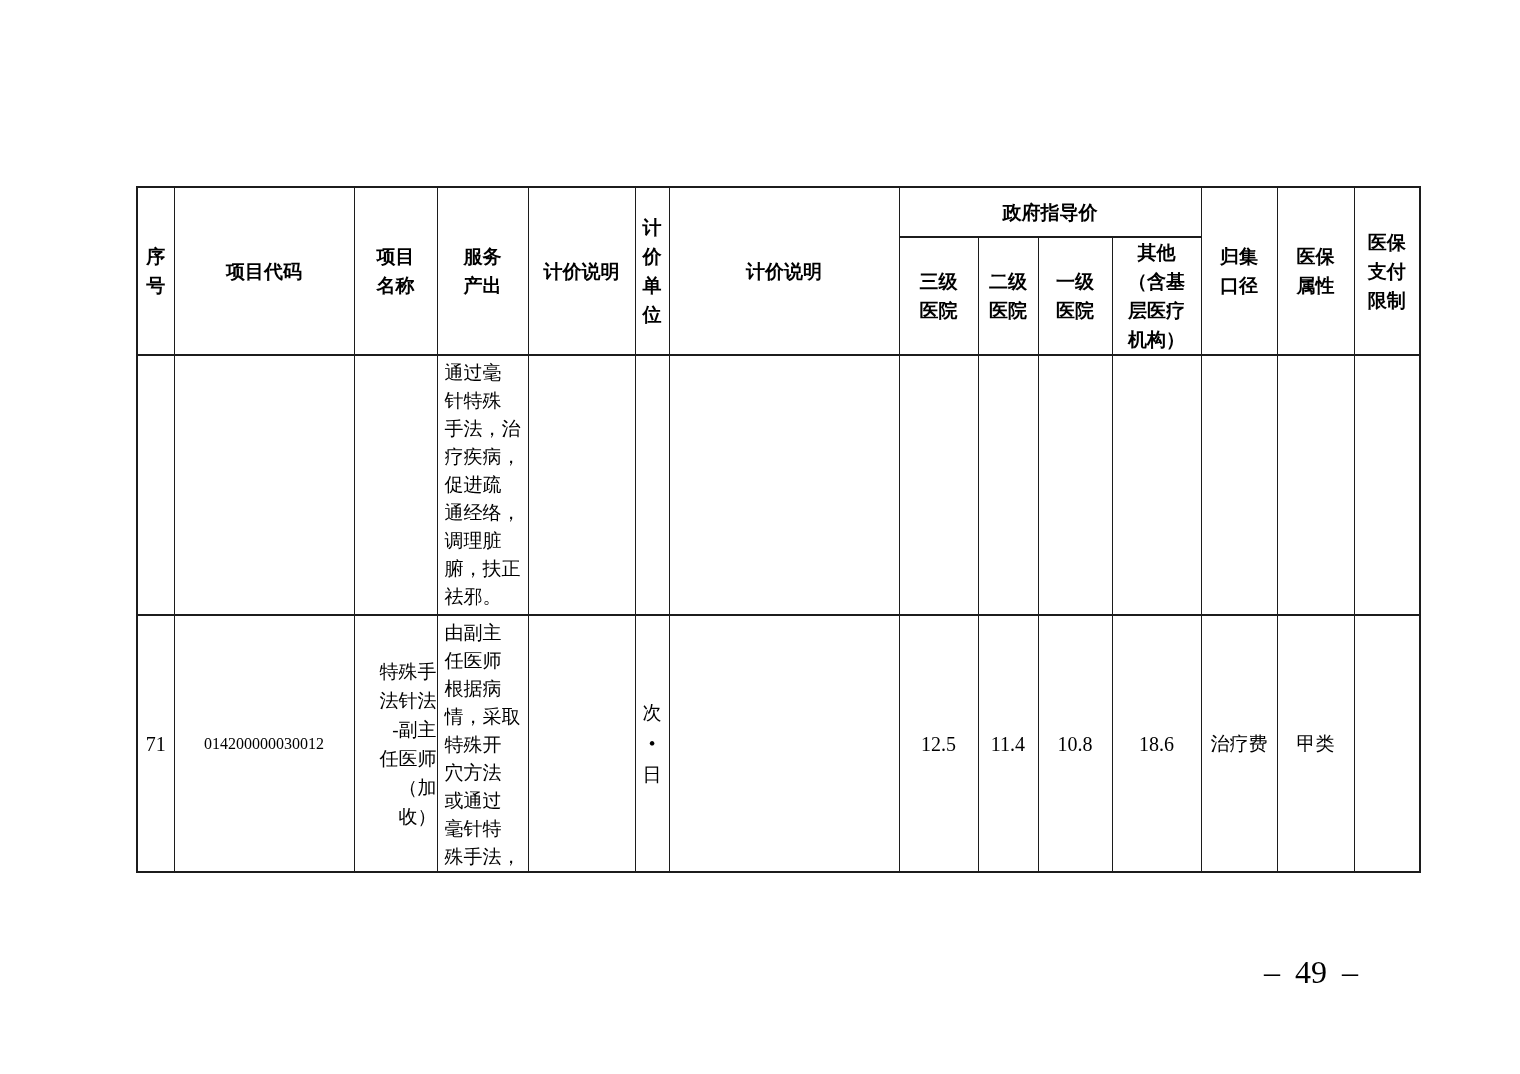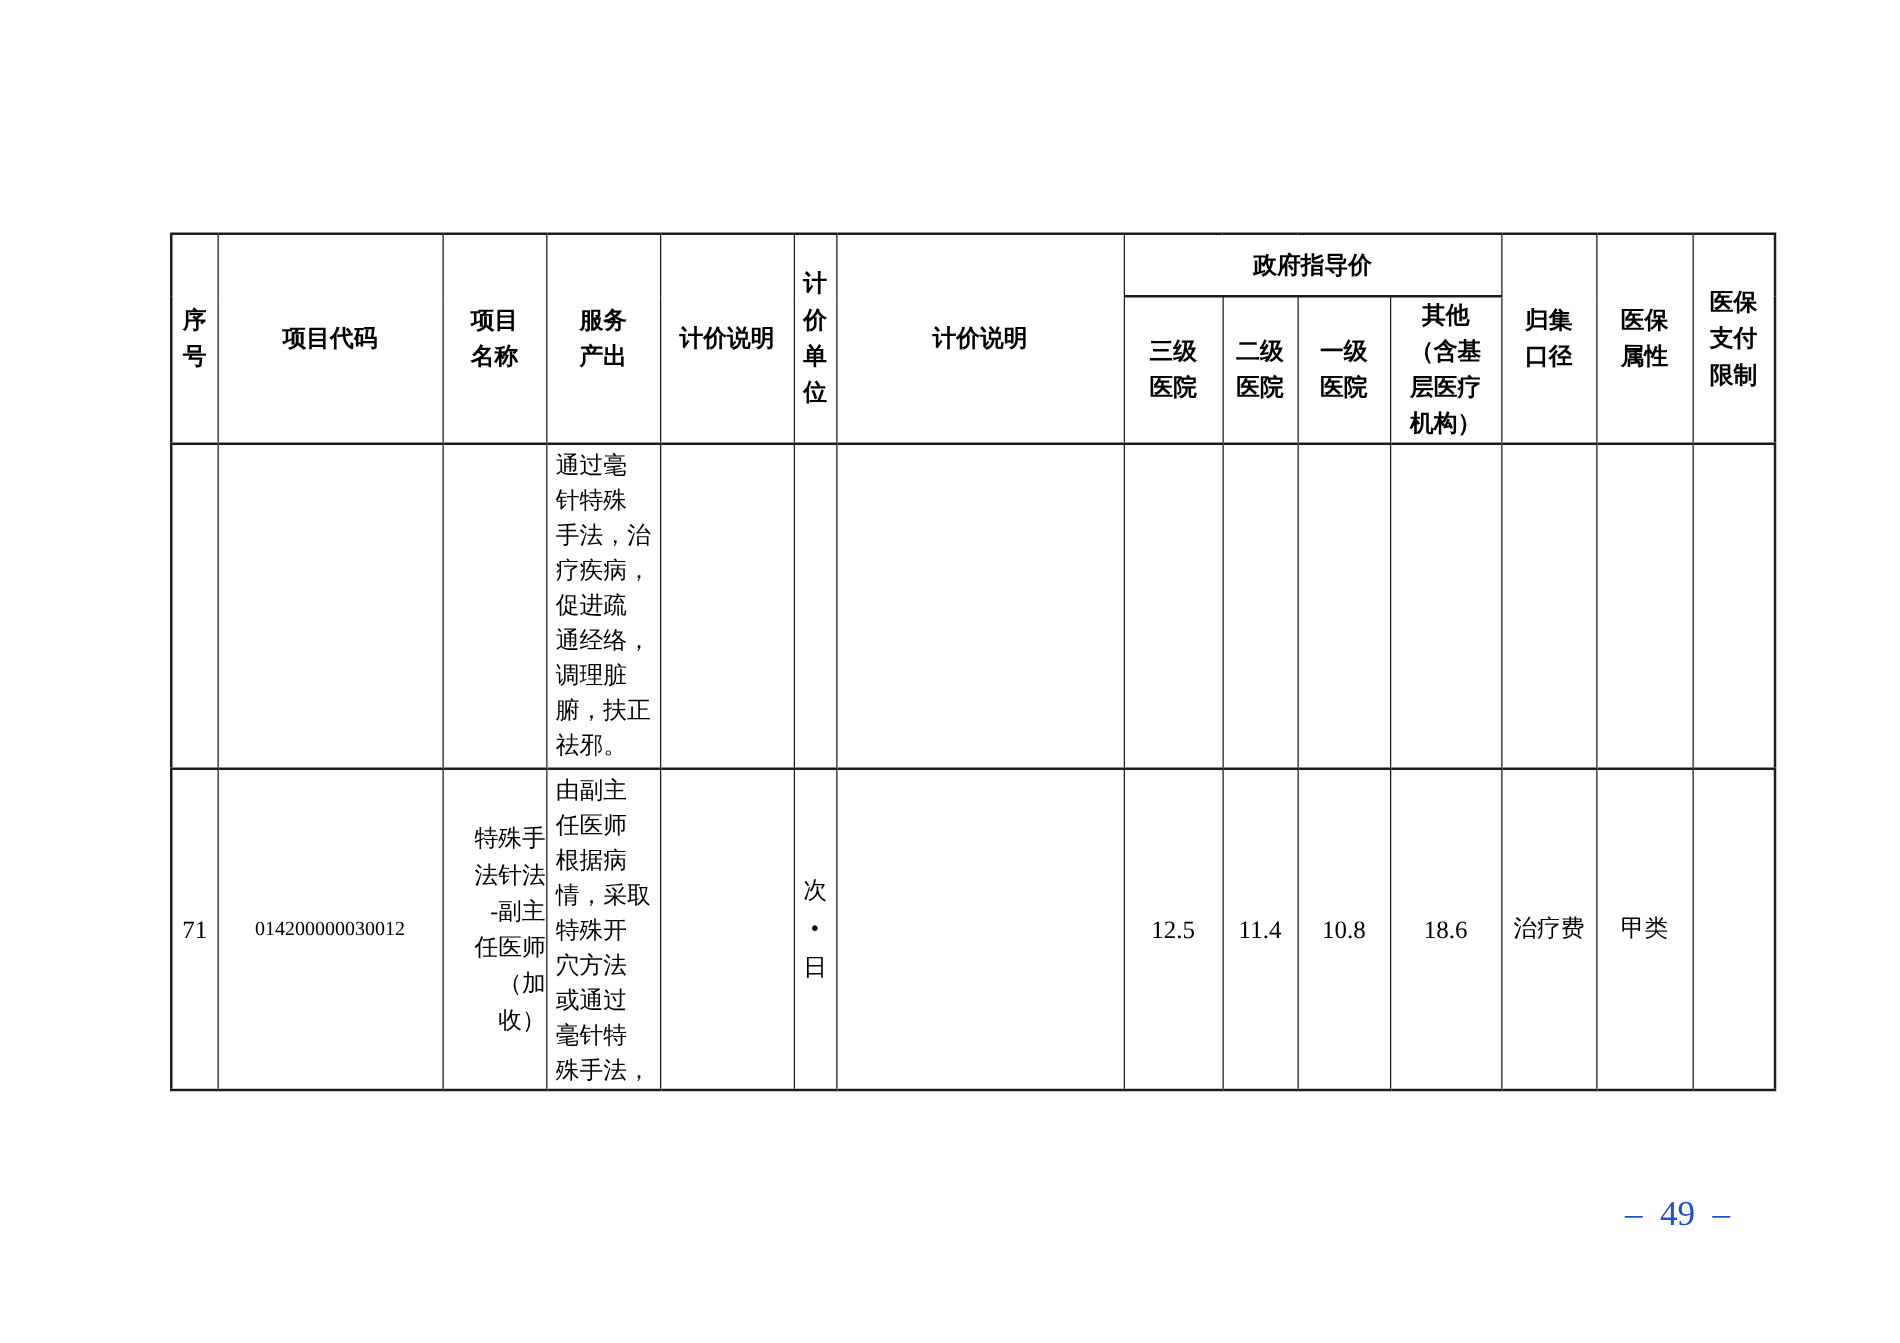--- a/index.html
+++ b/index.html
@@ -62,26 +62,26 @@
     padding-left: 18px;
     line-height: 29px;
   }
   td.unit { line-height: 31px; }
   tr.h1 { height: 50px; }
   tr.h2 { height: 118px; }
   tr.r1 { height: 260px; margin-left: 20px; }
   tr.r2 { height: 256px; }
   .pagenum {
     position: absolute;
-    left: 1300px;
+    left: 1264px;
     top: 954px;
-    font-size: 28px;
+    font-size: 32px;
     line-height: 36px;
     word-spacing: 7px;
-    color: #1d4ed8;
+    color: #000000;
   }
 </style>
 </head>
 <body>
 
 <div class="sheet">
 
   <table class="pricing">
     <colgroup>
       <col style="width:37px">

